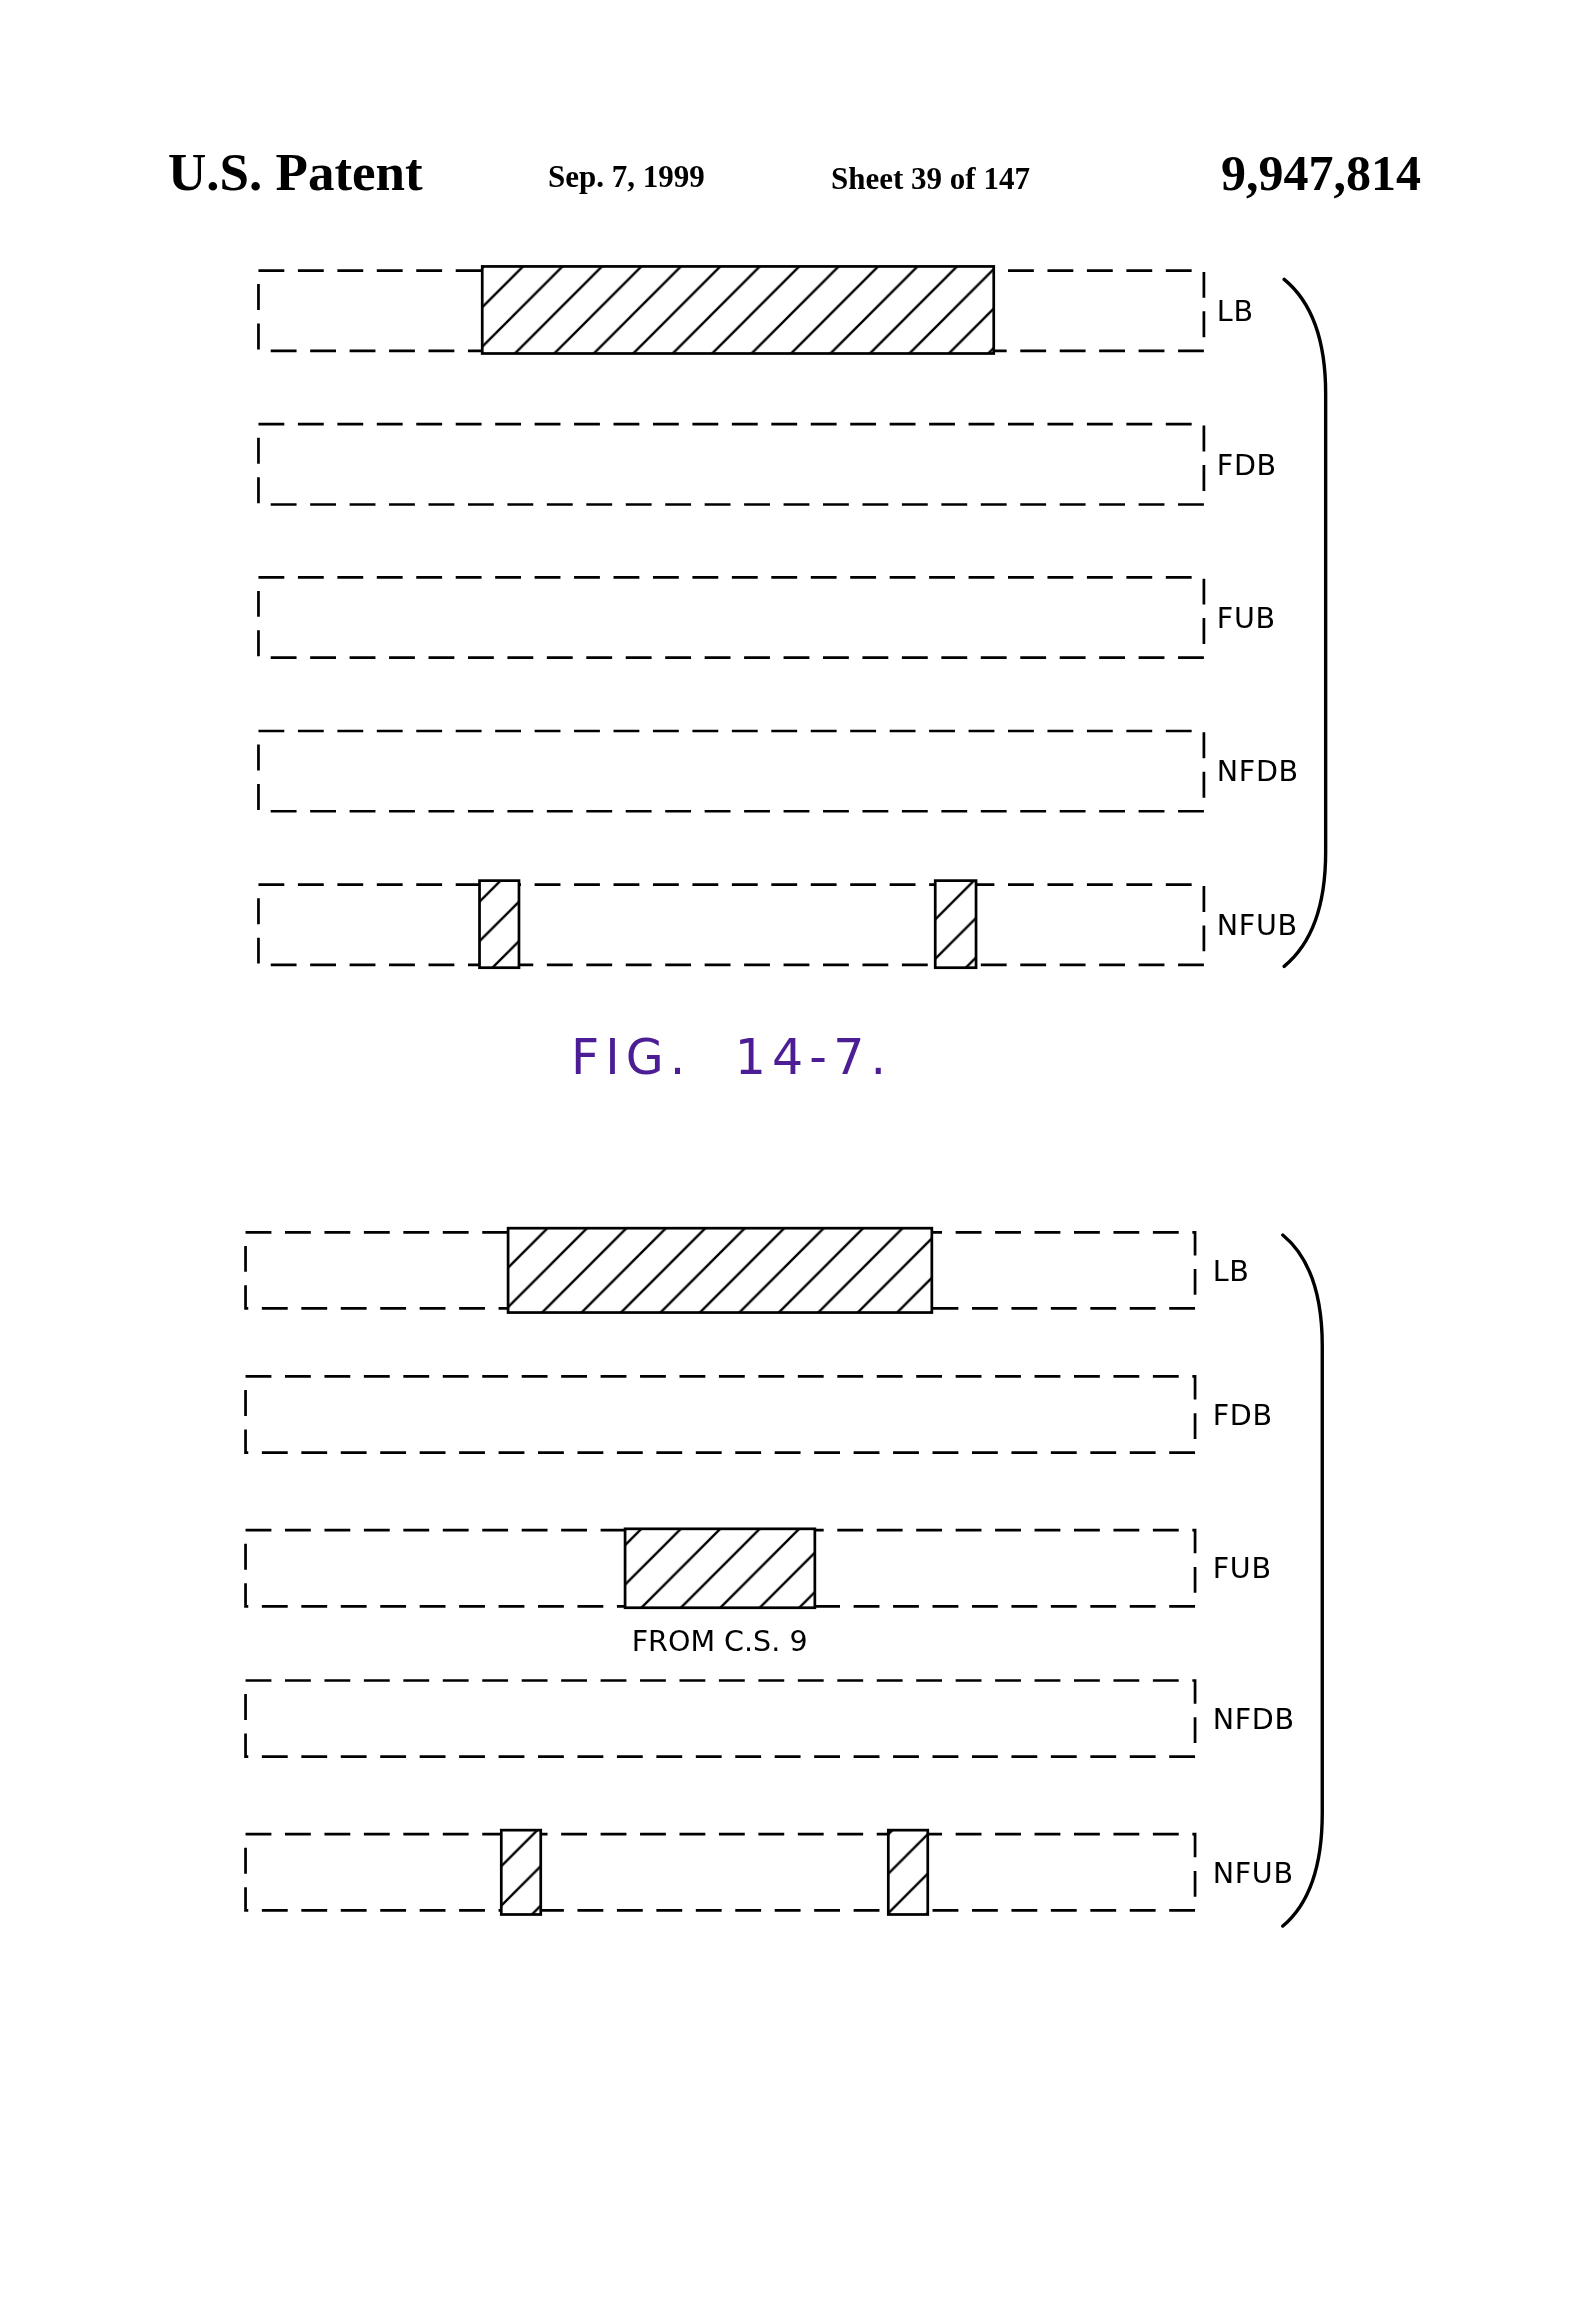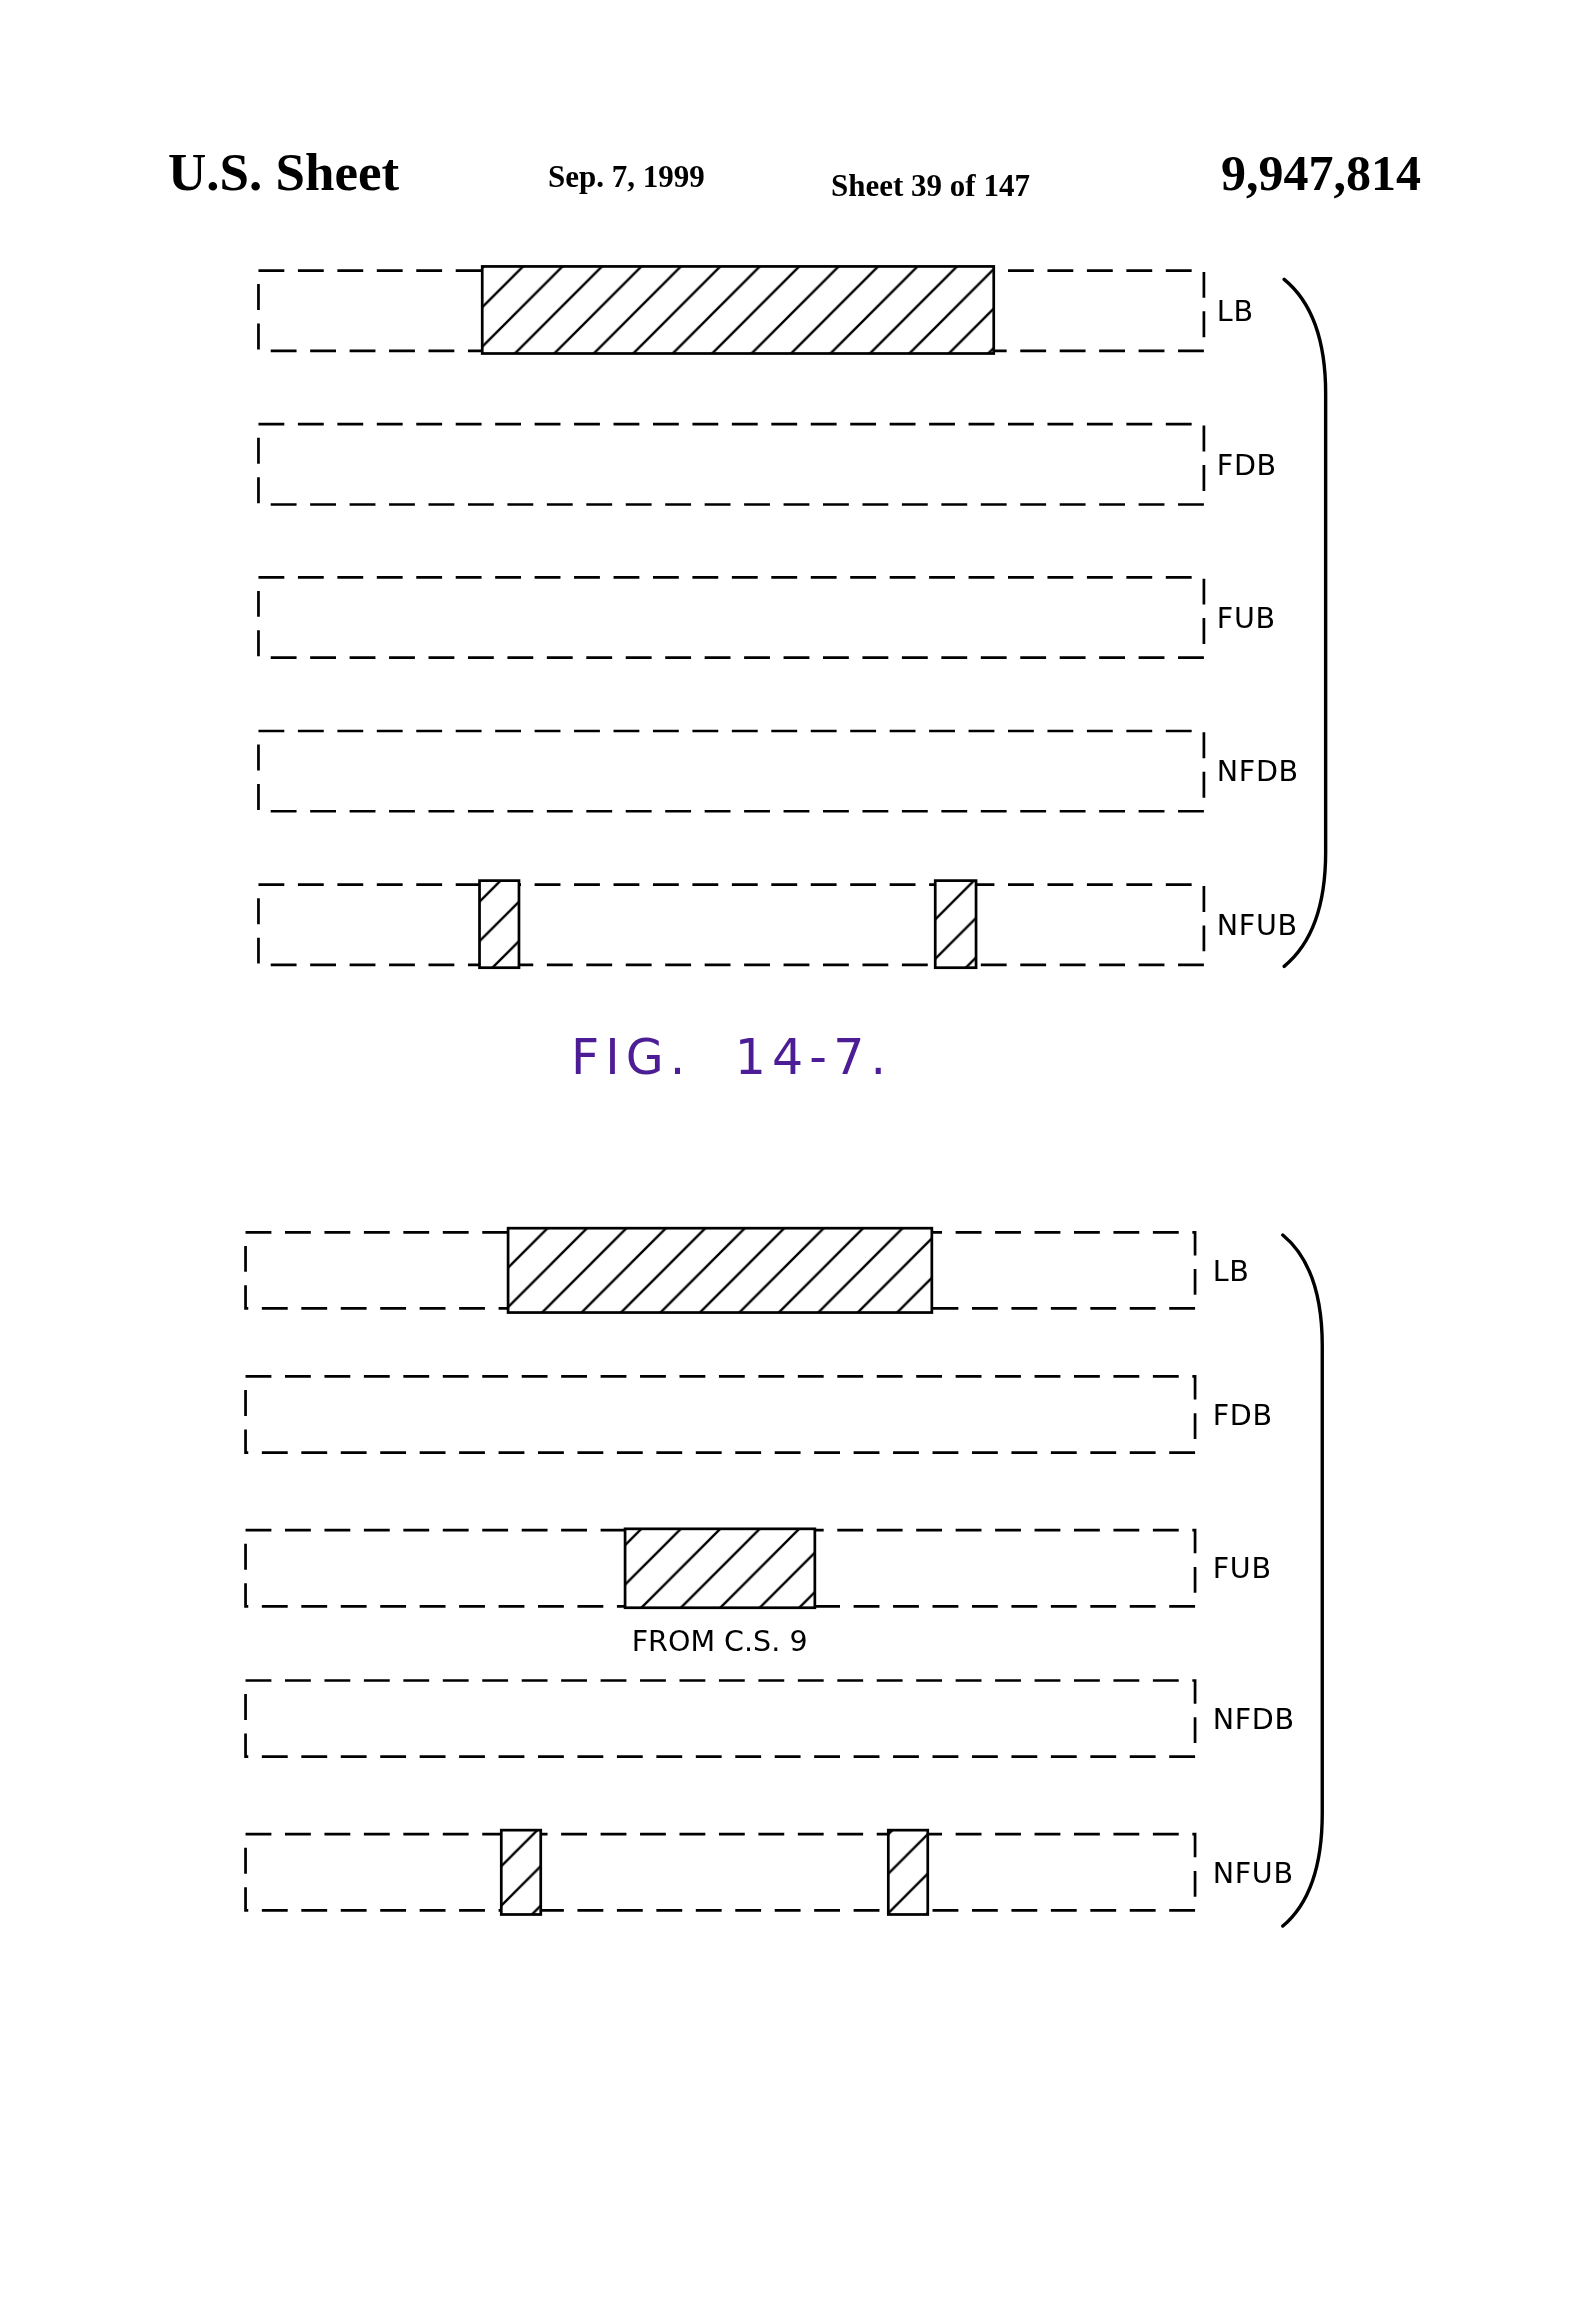--- a/index.html
+++ b/index.html
@@ -6,21 +6,21 @@
   .page {
     position:relative;
     width:1578px; height:2319px;
     background:#ffffff;
     overflow:hidden;
     font-family:"Liberation Serif", serif;
   }
   .hdr-item { position:absolute; color:#000; white-space:nowrap; }
   .hdr-pub    { left:168px;  top:142px; font-size:53px; font-weight:bold; }
   .hdr-date   { left:548px;  top:159px; font-size:31px; font-weight:bold; }
-  .hdr-sheet  { left:831px; top:168px; font-size:31px; font-weight:bold; }
+  .hdr-sheet  { left:831px; top:161px; font-size:31px; font-weight:bold; }
   .hdr-num    { left:1221px; top:144px; font-size:50px; font-weight:bold; }
 
   svg.diagram { position:absolute; left:0; top:0; }
 
   .dash  { fill:none; stroke:#000; stroke-width:4; stroke-dasharray:38 20; }
   .hatch { fill:url(#hatch); stroke:#000; stroke-width:4; }
   .brace { fill:none; stroke:#000; stroke-width:5; stroke-linecap:round; }
 
   .row-label {
     font-family:"DejaVu Sans", sans-serif;
@@ -41,21 +41,21 @@
   }
   .cap1 { left:0; top:1029px; width:1463px; }
   .cap2 { left:0; top:1990px; width:1442px; }
 </style>
 </head>
 <body>
 
 <div class="page">
 
   <div>
-    <span class="hdr-item hdr-pub">U.S. Sheet</span>
+    <span class="hdr-item hdr-pub">U.S. Patent</span>
     <span class="hdr-item hdr-date">Sep. 7, 1999</span>
     <span class="hdr-item hdr-sheet">Sheet 39 of 147</span>
     <span class="hdr-item hdr-num">9,947,814</span>
   </div>
 
   <svg class="diagram" width="1578" height="2319" viewBox="0 0 2320 3408">
     <defs>
       <pattern id="hatch" width="58" height="58" patternUnits="userSpaceOnUse">
         <rect width="58" height="58" fill="#ffffff"></rect>
         <path d="M-14 14 L14 -14 M0 58 L58 0 M44 72 L72 44" stroke="#000" stroke-width="3.5"></path>

